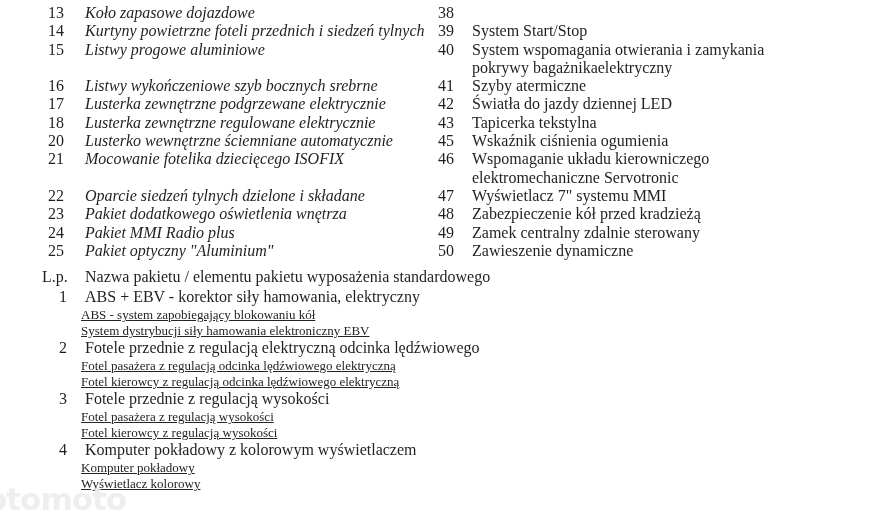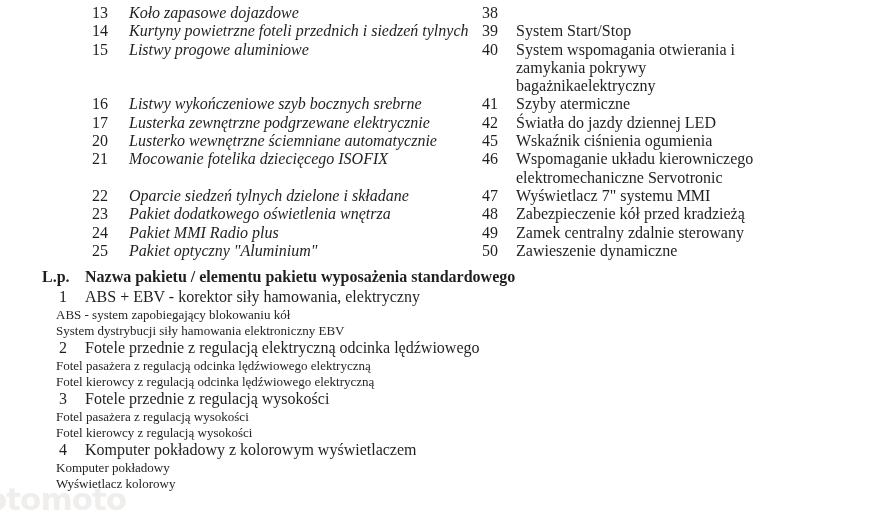--- a/index.html
+++ b/index.html
@@ -6,32 +6,32 @@
   .page{
     position:relative;
     width:873px;height:520px;
     background:#ffffff;
     overflow:hidden;
     font-family:"Liberation Serif","DejaVu Serif",serif;
     color:#1f1f1f;
   }
   
   .toptable{padding-top:4px;font-size:16px;line-height:18.3px;}
-  .eq-row{display:grid;grid-template-columns:85px 353px 34px 1fr;margin-left:44px;}
+  .eq-row{display:grid;grid-template-columns:85px 353px 34px 1fr;}
   .cell{white-space:normal;}
   .lnum{padding-left:48px;}
   .ltext{padding-right:12px;font-style:italic;}
   .rtext{padding-right:90px;}
   
   .section{margin-top:6px;font-size:16px;}
-  .sec-header{display:flex;font-weight:bold;line-height:21px;}
+  .sec-header{display:flex;font-weight:normal;line-height:21px;}
   .sec-lp{box-sizing:border-box;width:85px;padding-left:42px;flex:0 0 85px;}
   .item-main{display:grid;grid-template-columns:85px 1fr;line-height:20px;}
   .item-num{padding-left:59px;}
-  .item-sub{margin-left:56px;font-size:13px;line-height:15.5px;color:#242424;}
+  .item-sub{margin-left:81px;font-size:13px;line-height:15.5px;color:#242424;text-decoration:underline;}
   
   .watermark{
     position:absolute;left:-14px;top:481px;z-index:3;
     font-family:"DejaVu Sans","Liberation Sans",sans-serif;
     font-weight:bold;font-size:31px;letter-spacing:-1px;
     color:rgba(238,236,233,0.88);
     filter:blur(0.7px);
     pointer-events:none;
     user-select:none;
   }
@@ -64,20 +64,26 @@
       <div class="cell lnum">16</div>
       <div class="cell ltext">Listwy wykończeniowe szyb bocznych srebrne</div>
       <div class="cell rnum">41</div>
       <div class="cell rtext">Szyby atermiczne</div>
     </div>
     <div class="eq-row">
       <div class="cell lnum">17</div>
       <div class="cell ltext">Lusterka zewnętrzne podgrzewane elektrycznie</div>
       <div class="cell rnum">42</div>
       <div class="cell rtext">Światła do jazdy dziennej LED</div>
+    </div>
+    <div class="eq-row">
+      <div class="cell lnum">18</div>
+      <div class="cell ltext">Lusterka zewnętrzne regulowane elektrycznie</div>
+      <div class="cell rnum">43</div>
+      <div class="cell rtext">Tapicerka tekstylna</div>
     </div>
     <div class="eq-row">
       <div class="cell lnum">20</div>
       <div class="cell ltext">Lusterko wewnętrzne ściemniane automatycznie</div>
       <div class="cell rnum">45</div>
       <div class="cell rtext">Wskaźnik ciśnienia ogumienia</div>
     </div>
     <div class="eq-row">
       <div class="cell lnum">21</div>
       <div class="cell ltext">Mocowanie fotelika dziecięcego ISOFIX</div>

